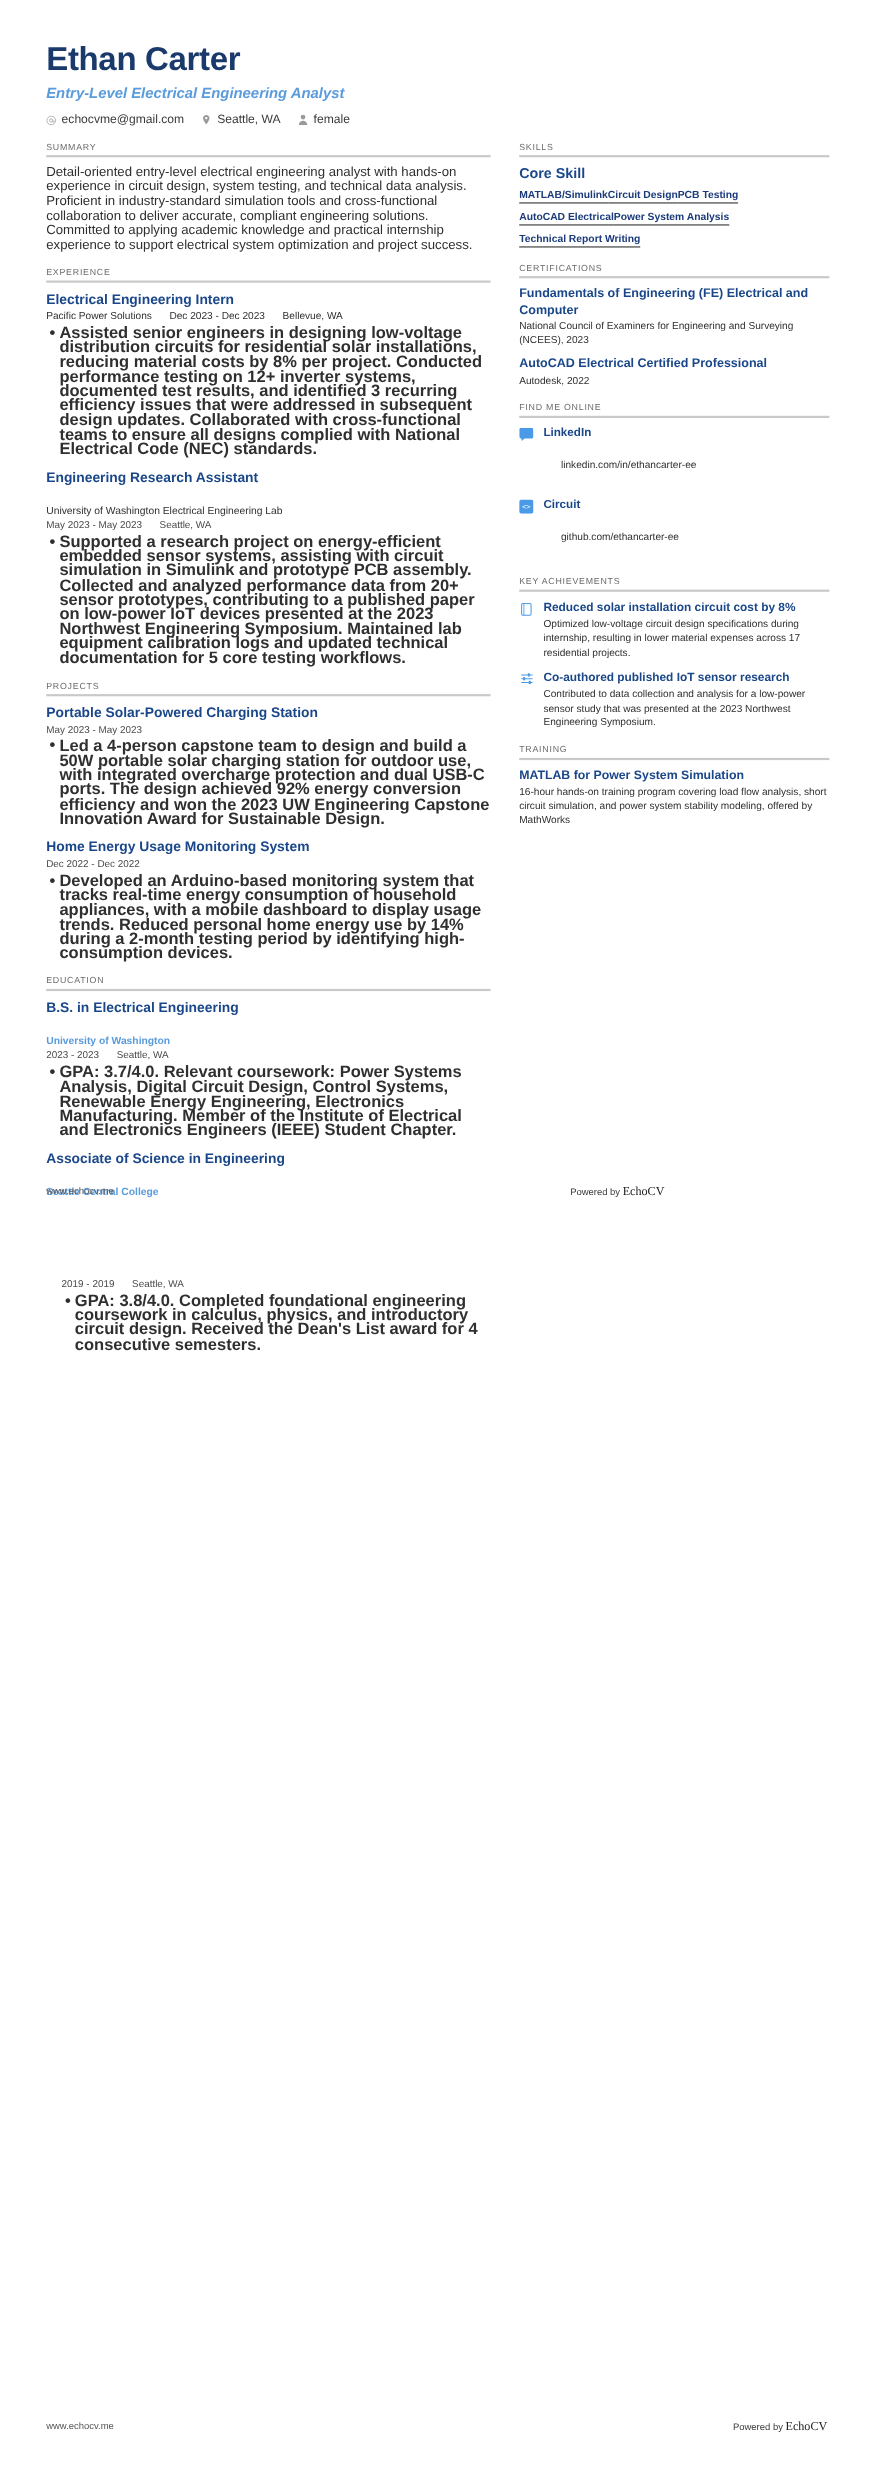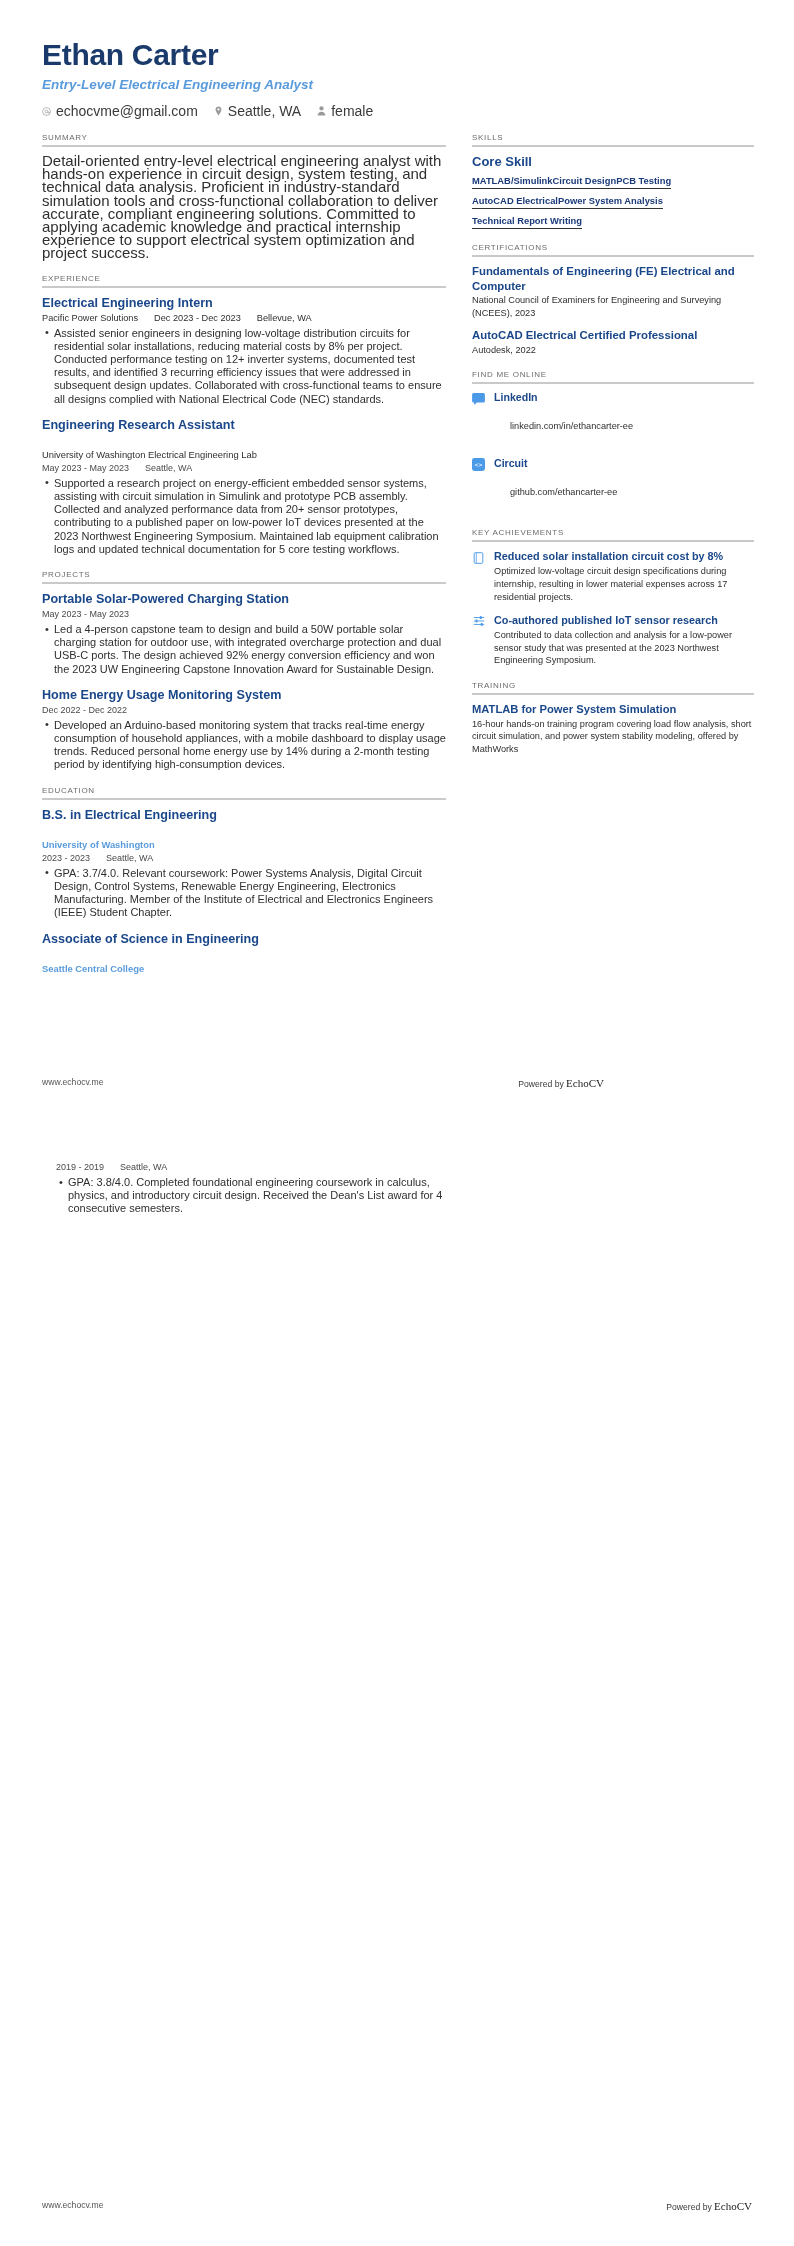--- a/index.html
+++ b/index.html
@@ -47,21 +47,21 @@
     line-height: 17px;
     font-weight: 600;
     color: #5a9bdc;
     margin: 0 0 10px 0;
     font-style: italic;
   }
   .contact-row {
     display: flex;
     align-items: center;
     gap: 16px;
-    font-size: 14px;
+    font-size: 11px;
     color: #3a3a3a;
     margin-bottom: 14px;
   }
   .contact-item { display: flex; align-items: center; gap: 5px; }
   .contact-item svg { display:block; }
 
   
   .cols { display: flex; gap: 26px; align-items: flex-start; }
   .col-left { width: 404px; flex: 0 0 404px; }
   .col-right { width: 282px; flex: 0 0 282px; }
@@ -75,21 +75,21 @@
     font-weight: 400;
   }
   .sec-label:first-child { margin-top: 0; }
   .sec-rule {
     height: 2px;
     background: #c9c9c9;
     margin-bottom: 7px;
   }
 
   .body-text {
-    font-size: 15px;
+    font-size: 12px;
     line-height: 13.2px;
     color: #2f2f2f;
     margin: 0;
   }
 
   .entry { margin-bottom: 11px; }
   .entry:last-child { margin-bottom: 0; }
   .entry-title {
     font-size: 12.6px;
     line-height: 16px;
@@ -121,24 +121,25 @@
     color: #2f2f2f;
     margin: 0 0 2px 0;
   }
   ul.bullets {
     margin: 2px 0 0 0;
     padding-left: 12px;
     list-style: none;
   }
   ul.bullets li {
     position: relative;
-    font-size: 11px;
+    font-size: 15px;
     line-height: 13.2px;
     color: #2f2f2f;
     margin-bottom: 3px;
+    font-weight: bold;
   }
   ul.bullets li::before {
     content: "•";
     position: absolute;
     left: -9px;
     top: -0.5px;
     color: #2f2f2f;
   }
 
   

